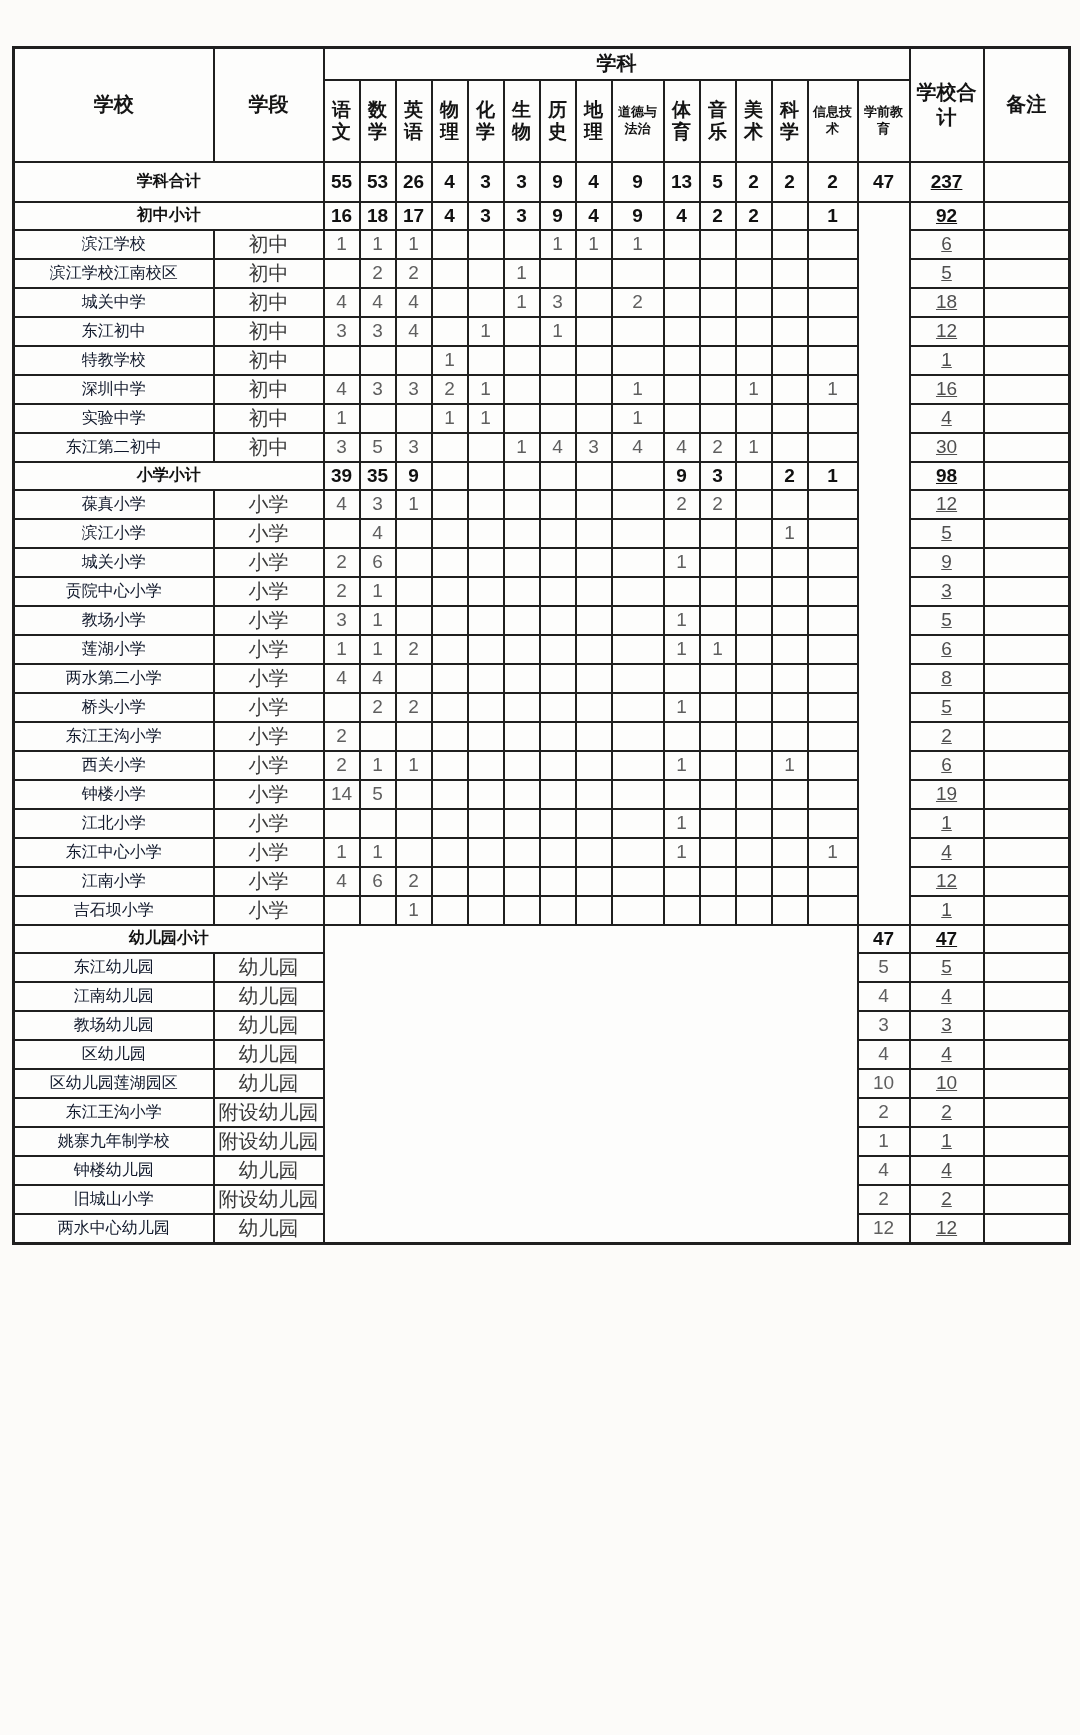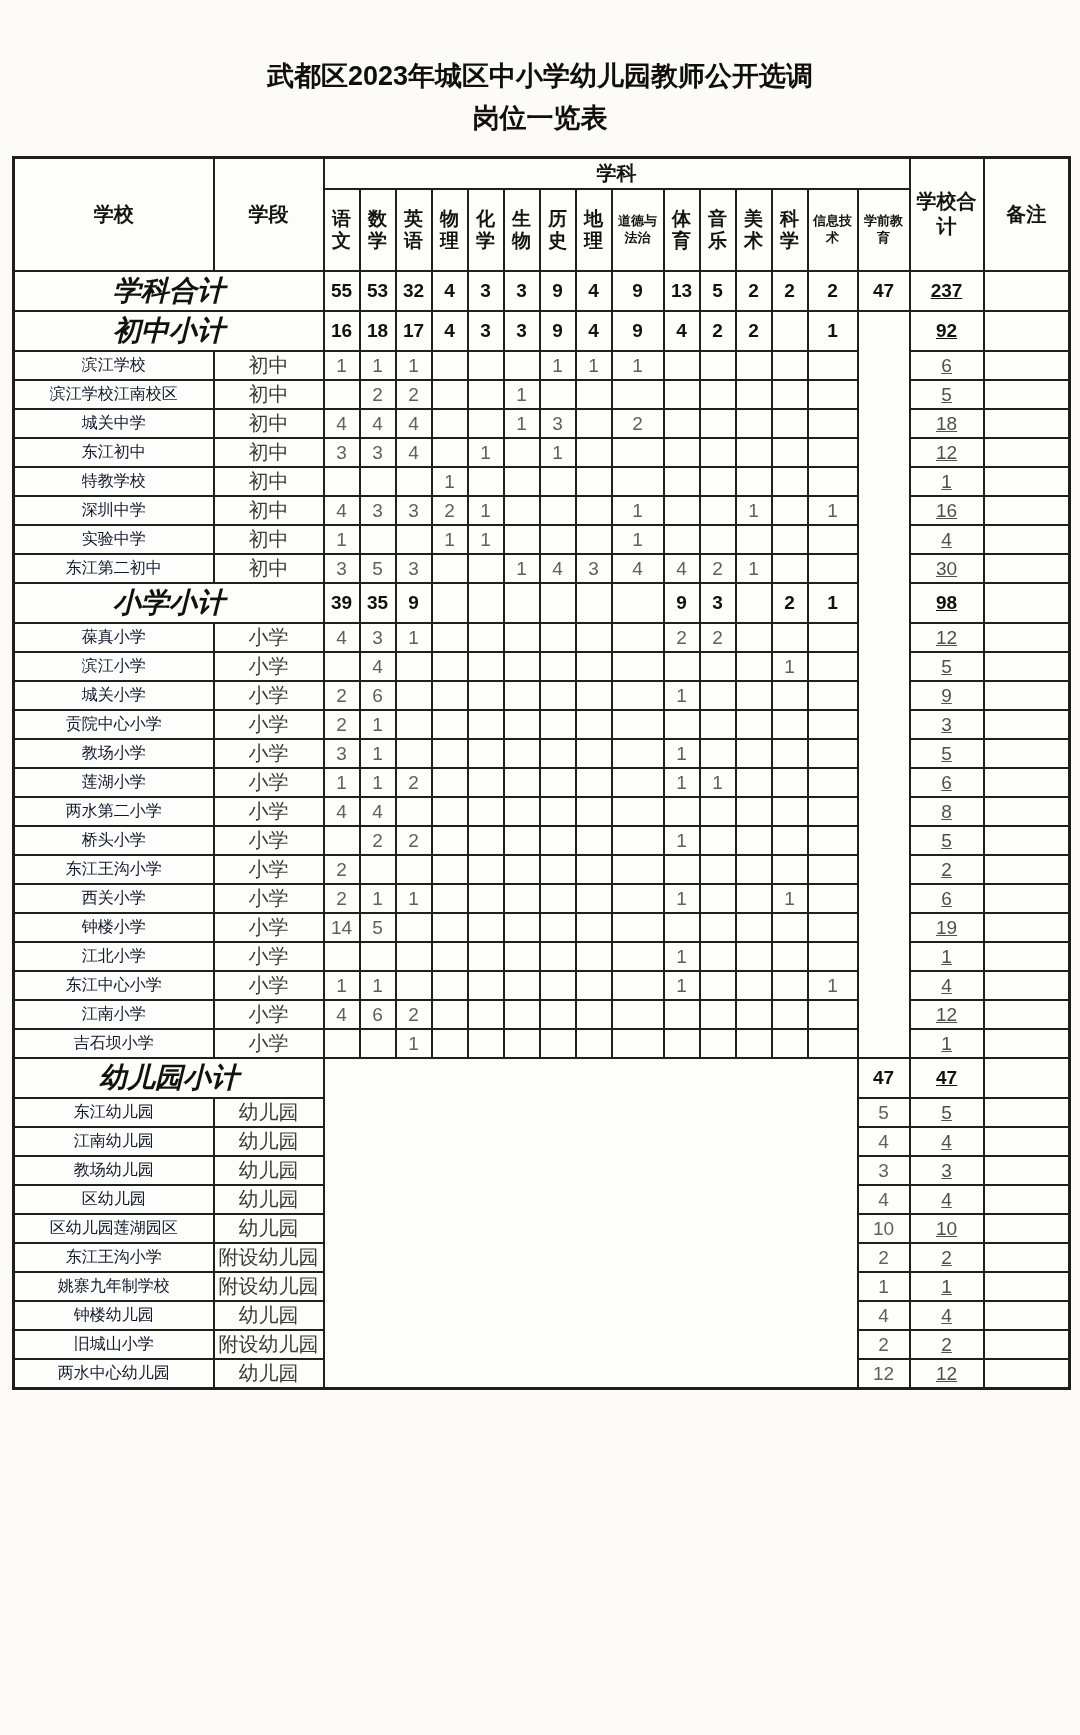--- a/index.html
+++ b/index.html
@@ -26,34 +26,30 @@
   thead tr.r2{height:82px;}
   th{font-weight:bold;font-size:20px;color:#141414;margin-top:17px;}
   th.subject-group{font-size:20px;}
   th.sub{font-size:19px;line-height:1.15;word-break:break-all;padding:2px 1px;}
   th.sub-sm{font-size:13px;line-height:1.3;word-break:break-all;padding:2px 10px;}
   th.wrap2{word-break:break-all;padding:2px 12px;line-height:1.25;}
   tbody tr{height:28px;}
   tbody tr.grand{height:40px;}
   td.name{font-size:16px;color:#0f172a;}
   td.stage{font-size:20px;color:#3a3a3a;}
-  td.label{font-size:28px;font-style:italic;}
+  td.label{font-size:16px;}
   td.num{font-size:19px;color:#5f5f5f;}
   td.total{font-size:19px;color:#4f4f4f;text-decoration:underline;}
   .bold{font-weight:bold;color:#111 !important;}
   td.merge{background:#fdfdfc;}
 </style>
 </head>
 <body>
 
 <div class="page">
-  <div class="title">
-    <span>武都区2023年城区中小学幼儿园教师公开选调</span><br>
-    <span>岗位一览表</span>
-  </div>
 
   <table class="grid">
     <colgroup>
       <col style="width:200px">
         <col style="width:110px">
       <col style="width:36px">
         <col style="width:36px">
         <col style="width:36px">
         <col style="width:36px">
       <col style="width:36px">
@@ -94,21 +90,21 @@
           <th class="sub">科学</th>
           <th class="sub sub-sm">信息技术</th>
           <th class="sub sub-sm">学前教育</th>
         </tr>
     </thead>
     <tbody id="table-body">
         <tr class="grand">
           <td class="label bold" colspan="2">学科合计</td>
           <td class="num bold">55</td>
           <td class="num bold">53</td>
-          <td class="num bold">32</td>
+          <td class="num bold">26</td>
           <td class="num bold">4</td>
           <td class="num bold">3</td>
           <td class="num bold">3</td>
           <td class="num bold">9</td>
           <td class="num bold">4</td>
           <td class="num bold">9</td>
           <td class="num bold">13</td>
           <td class="num bold">5</td>
           <td class="num bold">2</td>
           <td class="num bold">2</td>

